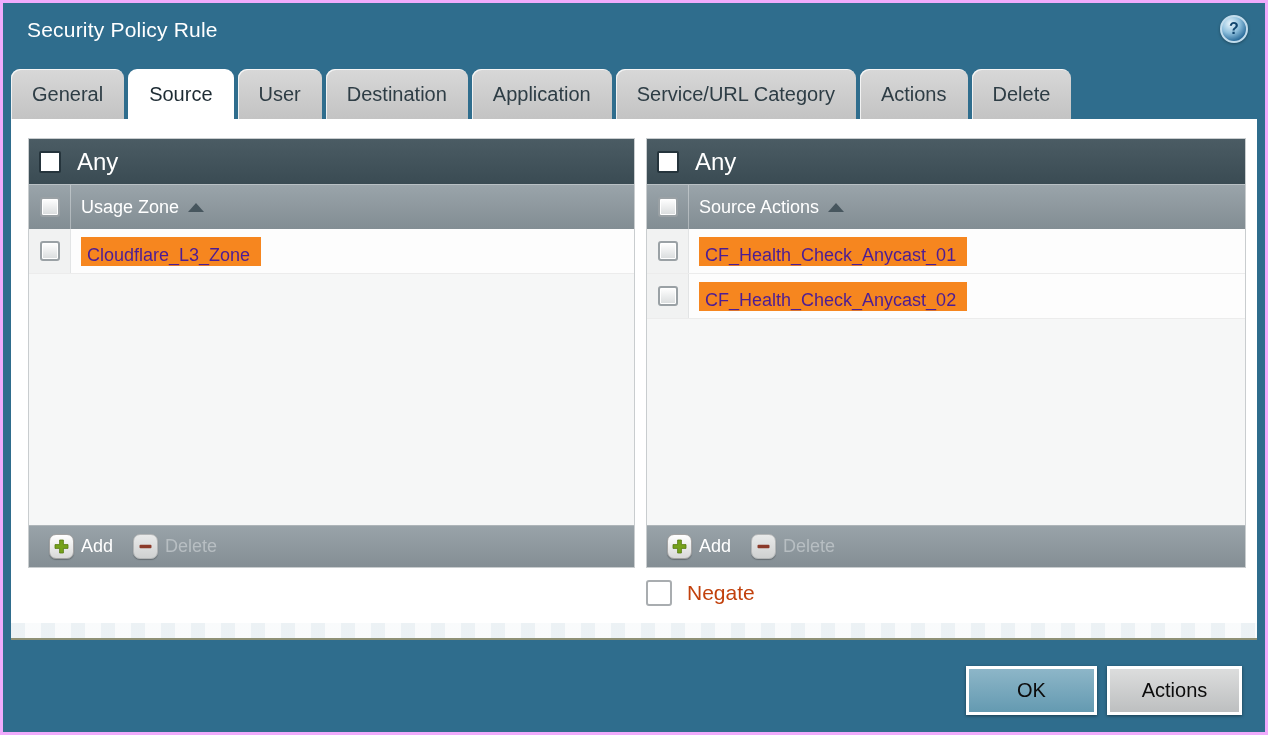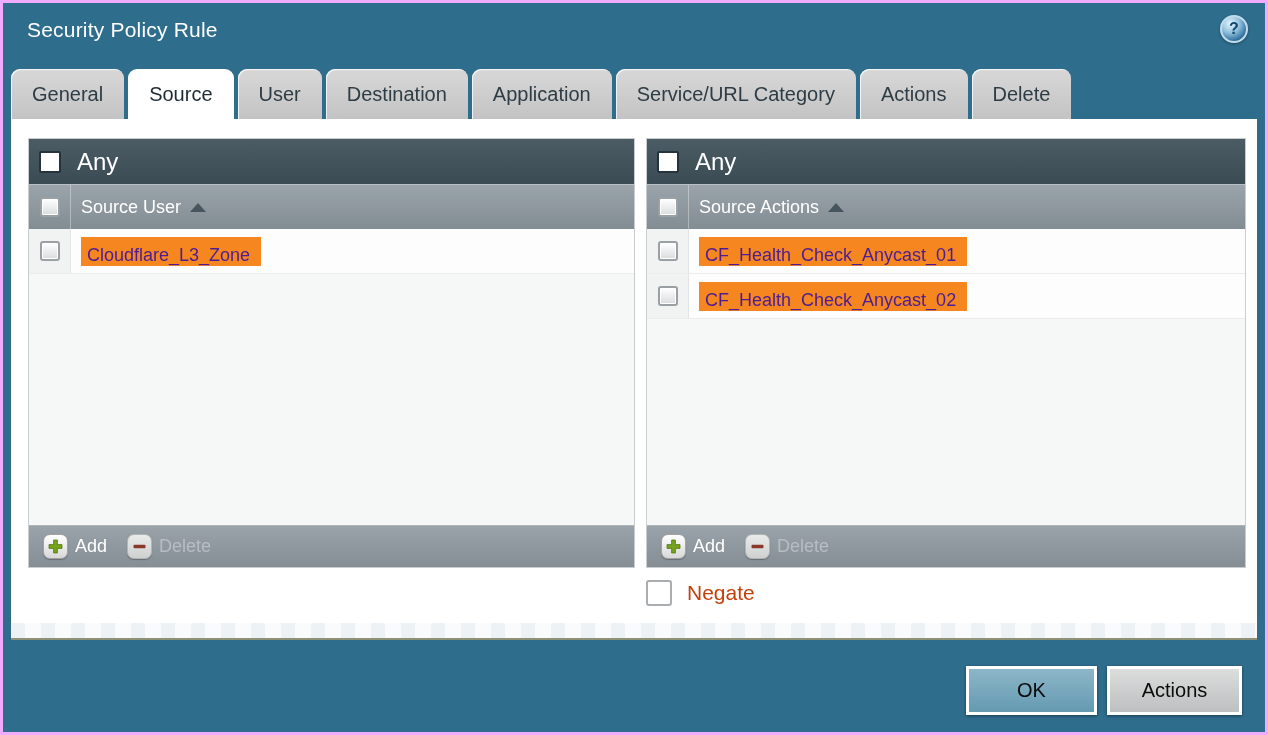--- a/index.html
+++ b/index.html
@@ -99,21 +99,21 @@
     align-self:center; margin-left:10px; height:29px;
     background:#f6861f; color:#4c1d95; font-size:18px;
     display:inline-flex; align-items:center; gap:8px; padding:0 11px 0 6px;
     white-space:nowrap; cursor:pointer;flex-direction:column;
   }
   .chip svg { display:block; }
 
   .panel-toolbar {
     height:42px; flex:0 0 42px;
     background: linear-gradient(#99a3a9, #848e94);
-    display:flex; align-items:center; gap:20px; padding-left:14px;
+    display:flex; align-items:center; gap:20px; padding-left:20px;
     border-top:1px solid #aeb5b9;
   }
   .tool { display:flex; align-items:center; gap:7px; cursor:pointer; }
   .tool-icon {
     width:25px; height:25px; border-radius:7px;
     background: linear-gradient(#ffffff, #d8d8d8);
     border:1px solid #a2a2a2;
     display:flex; align-items:center; justify-content:center;
     box-shadow: 0 1px 1px rgba(0,0,0,.25);
   }
@@ -186,21 +186,21 @@
       <div class="any-bar">
         <div class="cb-any"></div>
         <div class="any-label">Any</div>
       </div>
 
       <div class="col-header">
         <div class="cb-col">
           <div class="cb-row"></div>
         </div>
         <div class="col-title">
-          <span>Source User</span>
+          <span>Usage Zone</span>
           <span class="sort-arrow"></span>
         </div>
       </div>
 
       <div class="rows">
         <div class="row">
           <div class="cb-col">
             <div class="cb-row"></div>
           </div>
           <div class="chip">

